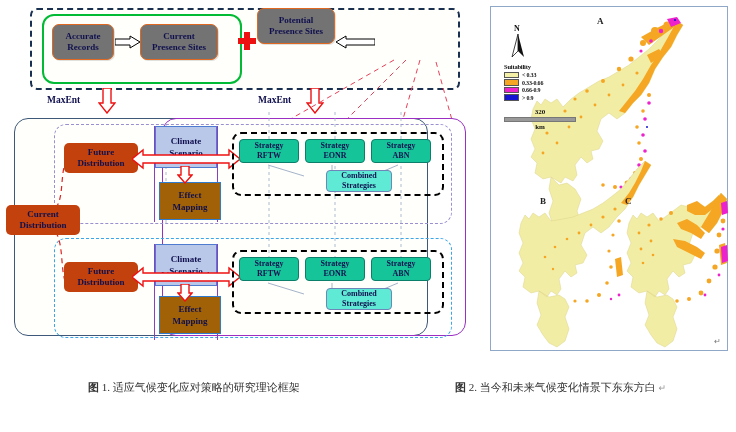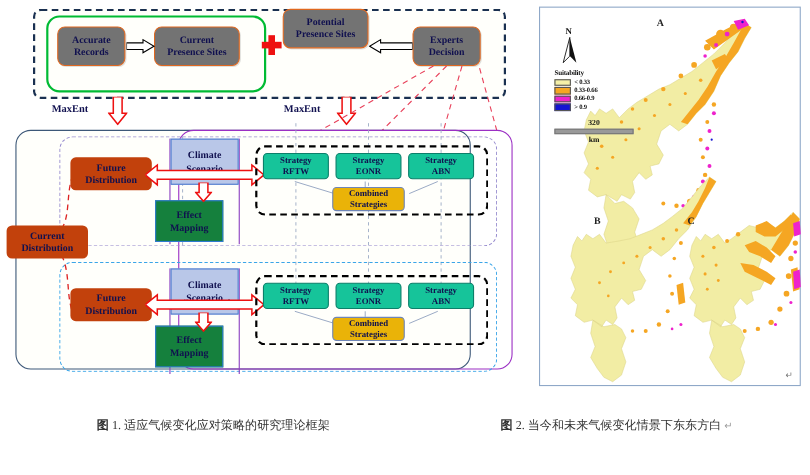--- a/index.html
+++ b/index.html
@@ -72,21 +72,21 @@
   #cur {left:6px;top:205px;width:74px;height:30px;}
 
   
   .csbox{left:155px;top:126px;width:62px;height:42px;background:#b9c7e8;
          border:1px solid #4f7ccf;color:#10104f;font-weight:bold;
          font-size:9px;line-height:12px;flex-direction:column;}
   .csbox2{top:244px;}
   .cslbl{color:#10104f;font-weight:bold;font-size:8.5px;}
   #cs1lbl{left:155px;top:152px;width:62px;}
   #cs2lbl{left:152px;top:270px;width:70px;}
-  .effbox{left:141px;top:182px;width:62px;height:38px;background:#15803d;
+  .effbox{left:159px;top:182px;width:62px;height:38px;background:#a16207;
           border:1px solid #2f7bd0;color:#10104f;font-weight:bold;
           font-size:9px;line-height:12px;flex-direction:column;}
   .effbox2{top:296px;}
   
   .colbar{width:1px;background:#8b3fc0;}
   #cb1{left:154px;top:126px;height:96px;}
   #cb2{left:217px;top:126px;height:96px;}
   #cb3{left:154px;top:244px;height:96px;}
   #cb4{left:217px;top:244px;height:96px;}
 
@@ -100,23 +100,23 @@
 
   
   .strat-dash{border:2px dashed #000;border-radius:9px;background:transparent;}
   #sdash1{left:232px;top:132px;width:212px;height:64px;}
   #sdash2{left:232px;top:250px;width:212px;height:64px;}
 
   
   .tbox{background:#16c49a;border:1.2px solid #0c7f6a;border-radius:4px;
         color:#10104f;font-weight:bold;font-size:8px;line-height:10px;
         flex-direction:column;}
-  .cbox{background:#eab308;border:1px solid #6f86b8;border-radius:4px;
+  .cbox{background:#5eead4;border:1px solid #6f86b8;border-radius:4px;
         color:#10104f;font-weight:bold;font-size:8px;line-height:10px;
-        flex-direction:column;}
+        flex-direction:column;margin-left:24px;}
   #t1a{left:239px;top:139px;width:60px;height:24px;}
   #t1b{left:305px;top:139px;width:60px;height:24px;}
   #t1c{left:371px;top:139px;width:60px;height:24px;}
   #c1 {left:302px;top:170px;width:66px;height:22px;}
   #t2a{left:239px;top:257px;width:60px;height:24px;}
   #t2b{left:305px;top:257px;width:60px;height:24px;}
   #t2c{left:371px;top:257px;width:60px;height:24px;}
   #c2 {left:302px;top:288px;width:66px;height:22px;}
 
   
@@ -174,23 +174,20 @@
   <div class="abs green-grp"></div>
 
   <div class="abs obox ctr" id="b-accurate">
     <span>Accurate<br>Records</span>
   </div>
   <div class="abs obox ctr" id="b-current">
     <span>Current<br>Presence Sites</span>
   </div>
   <div class="abs obox ctr" id="b-potential">
     <span>Potential<br>Presence Sites</span>
-  </div>
-  <div class="abs obox ctr" id="b-experts">
-    <span>Experts<br>Decision</span>
   </div>
 
   <svg class="abs harrow" id="ar1" viewBox="0 0 26 14">
     <polygon points="0,4 15,4 15,1 25,7 15,13 15,10 0,10" fill="#fff" stroke="#000" stroke-width="1"></polygon>
   </svg>
   <svg class="abs harrow" id="ar2" viewBox="0 0 40 14">
     <polygon points="40,4 11,4 11,1 1,7 11,13 11,10 40,10" fill="#fff" stroke="#000" stroke-width="1"></polygon>
   </svg>
 
   <div class="abs" id="plus"></div>

